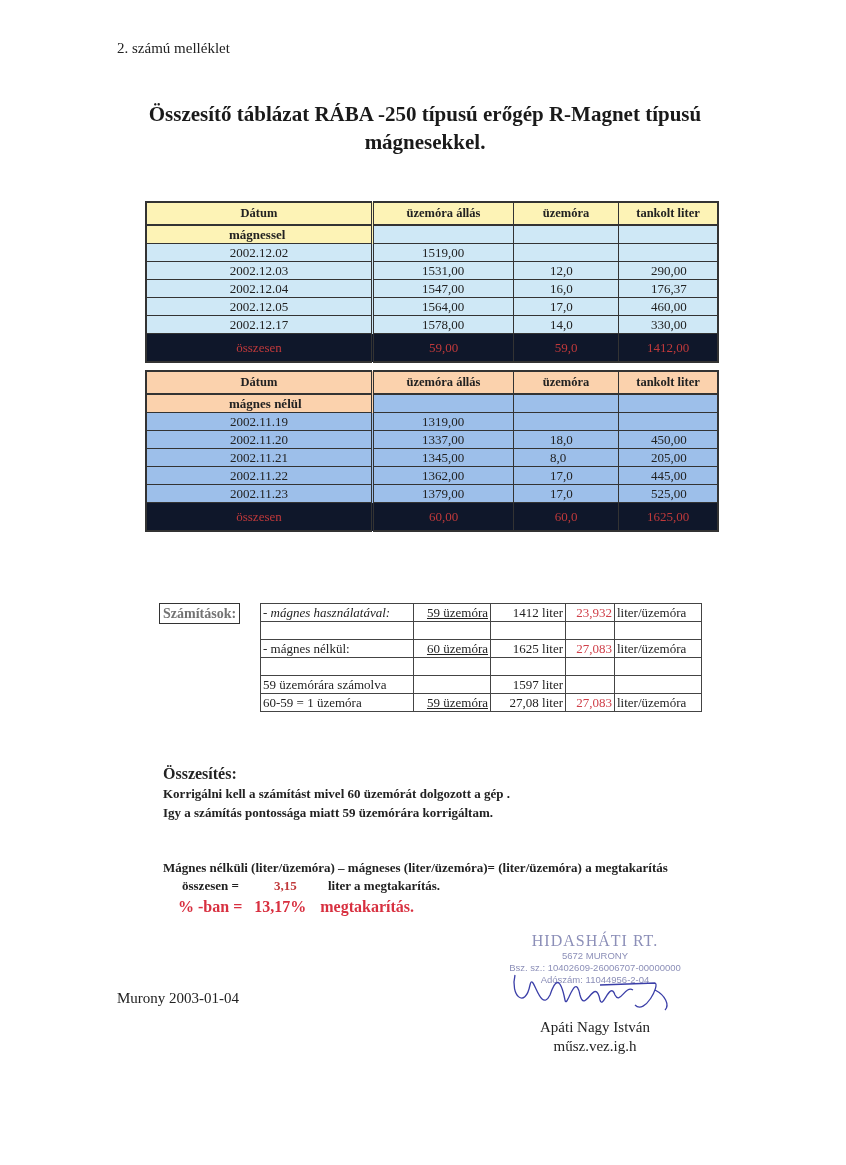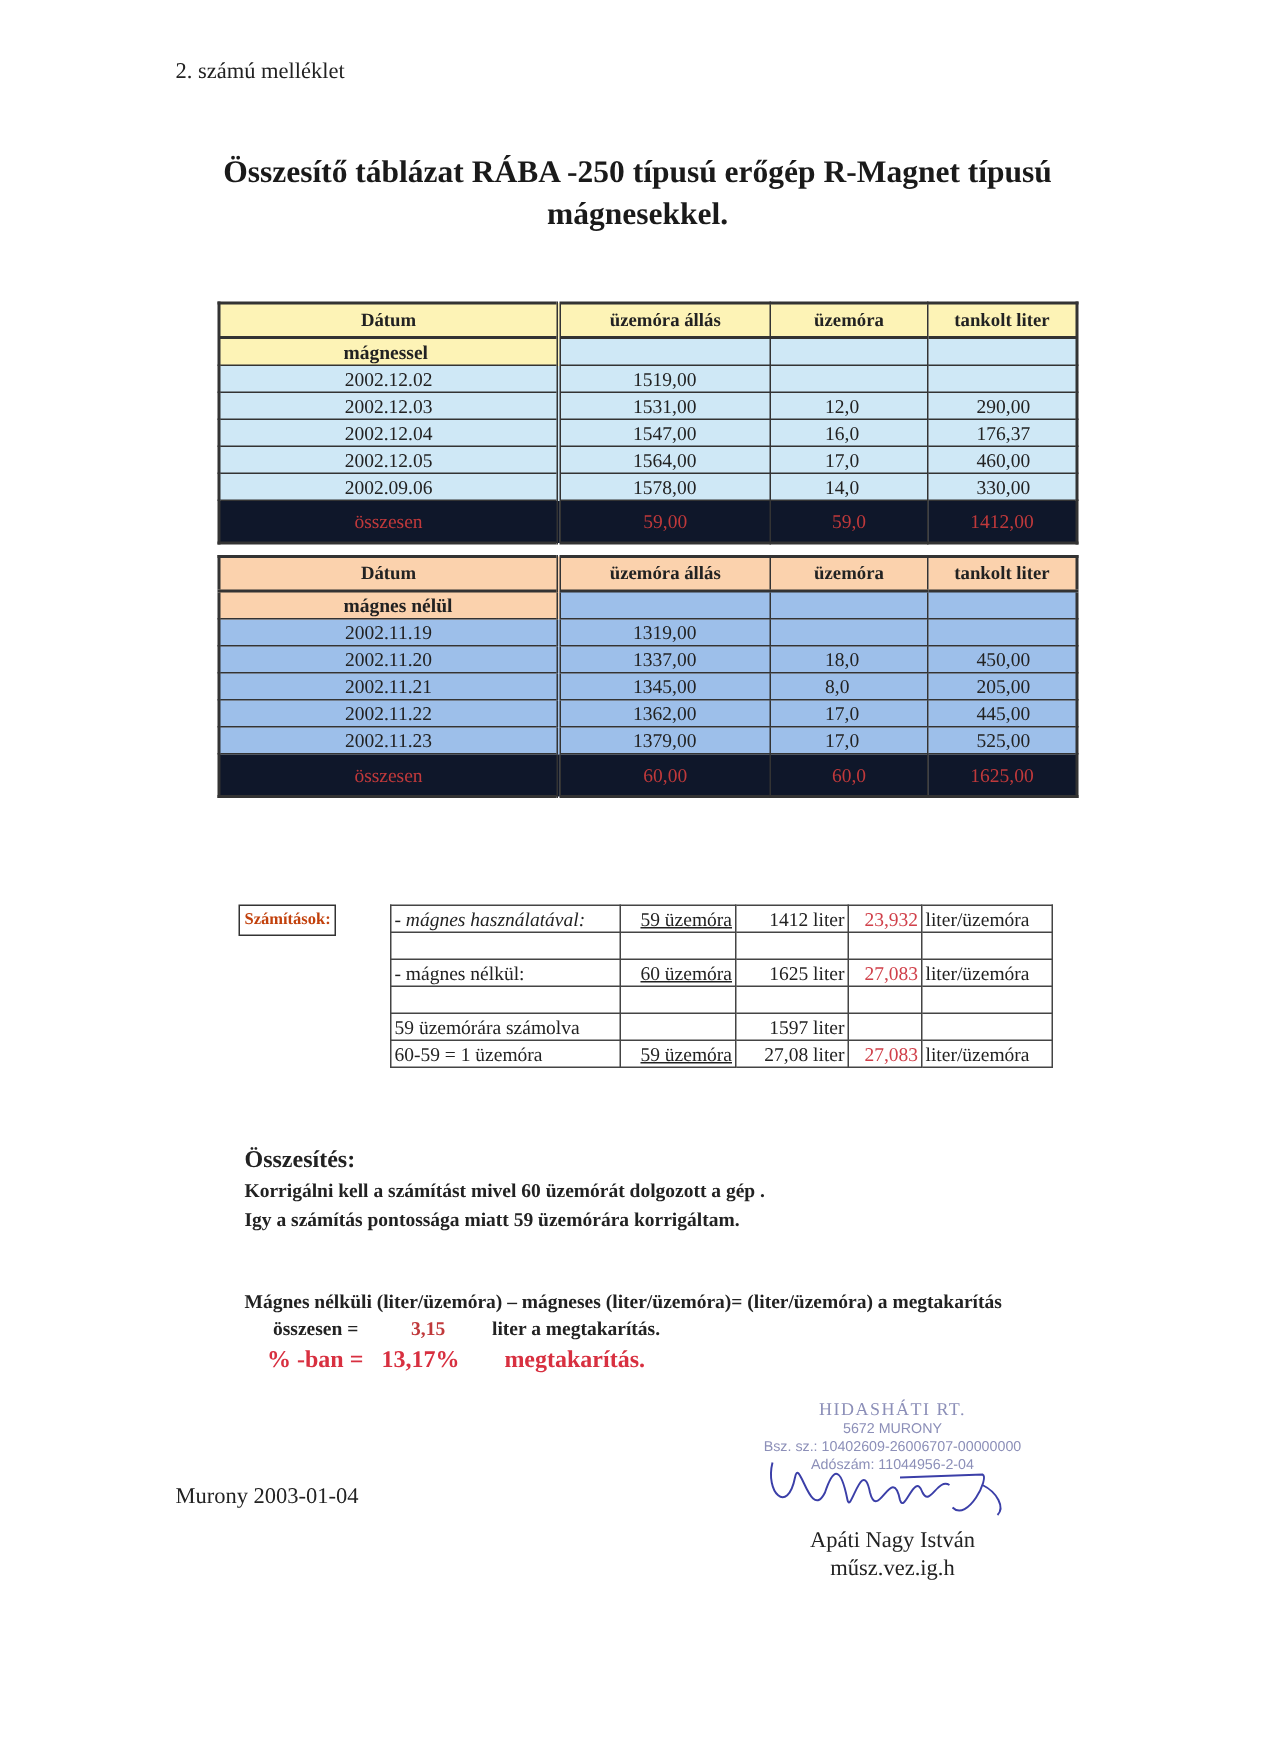--- a/index.html
+++ b/index.html
@@ -23,46 +23,46 @@
   .t2 { top:370px; border:2px solid #333; }
   .yellow { background:#fdf3b6; }
   .lightblue { background:#cfe8f6; }
   .peach { background:#fbd2ad; }
   .blue { background:#9dbfea; }
   .green { background:#0f172a; }
   .n1 { padding-left:48px !important; }
   .n2 { padding-left:36px !important; }
   .n3 { padding-left:32px !important; }
 
-  #calc-label { left:159px; top:603px; font-size:11px; font-weight:bold; color:#c2410c; border:1px solid #333; padding:0 3px; line-height:19px; }
+  #calc-label { left:159px; top:603px; font-size:14px; font-weight:bold; color:#737373; border:1px solid #333; padding:0 3px; line-height:19px; }
   table.calc { position:absolute; left:260px; top:603px; border-collapse:collapse; font-size:13px; table-layout:fixed; }
   table.calc td { border:1px solid #444; height:17px; padding:0 2px; line-height:17px; white-space:nowrap; }
   table.calc .k0 { width:148px; }
   table.calc .k1 { width:72px; text-align:right;text-decoration:underline; }
   table.calc .k2 { width:70px; text-align:right; }
   table.calc .k3 { width:44px; text-align:right; color:#d0404a; }
   table.calc .k4 { width:82px; }
 
   #summary-title { left:163px; top:765px; font-size:16px; font-weight:bold; }
   .line { font-size:13px;font-weight:bold; }
   #s1 { left:163px; top:786px; }
   #s2 { left:163px; top:805px; }
   #formula { left:163px; top:860px; }
   #tot-label { left:182px; top:878px; }
   #tot-val { left:274px; top:878px; color:#c0393b; }
   #tot-unit { left:328px; top:878px; }
   #pct { left:178px; top:898px; font-size:16px; font-weight:bold; color:#d83040; }
   #pct span { display:inline-block; }
   #pct .p2 { margin-left:12px; }
-  #pct .p3 { margin-left:30px; }
+  #pct .p3 { margin-left:14px; }
 
   #place-date { left:117px; top:990px; font-size:15px; }
 
   #stamp { left:480px; top:932px; width:230px; text-align:center; font-family:"Liberation Sans", sans-serif; color:#8c8fb8; }
-  #stamp .co { font-family:"Liberation Serif", serif; font-size:12px; letter-spacing:1px; }
+  #stamp .co { font-family:"Liberation Serif", serif; font-size:16px; letter-spacing:1px; }
   #stamp .small { font-size:9.5px; line-height:12px; }
   #signature { left:505px; top:965px; }
   #signer { left:540px; top:1018px; font-size:15px; text-align:center; line-height:19px; }
 </style>
 </head>
 <body>
 
 <div id="annex" class="abs">2. számú melléklet</div>
 <div id="title" class="abs">
   <div>Összesítő táblázat RÁBA -250 típusú erőgép R-Magnet típusú</div>
@@ -103,21 +103,21 @@
         <td class="c2 num n2">16,0</td>
         <td class="c3 num n3">176,37</td>
       </tr>
       <tr class="lightblue">
         <td class="c0">2002.12.05</td>
         <td class="c1 num n1">1564,00</td>
         <td class="c2 num n2">17,0</td>
         <td class="c3 num n3">460,00</td>
       </tr>
       <tr class="lightblue">
-        <td class="c0">2002.09.06</td>
+        <td class="c0">2002.12.17</td>
         <td class="c1 num n1">1578,00</td>
         <td class="c2 num n2">14,0</td>
         <td class="c3 num n3">330,00</td>
       </tr>
     </tbody>
   <tbody>
       <tr class="total green">
     <td class="c0">összesen</td>
     <td class="c1">59,00</td>
     <td class="c2">59,0</td>

